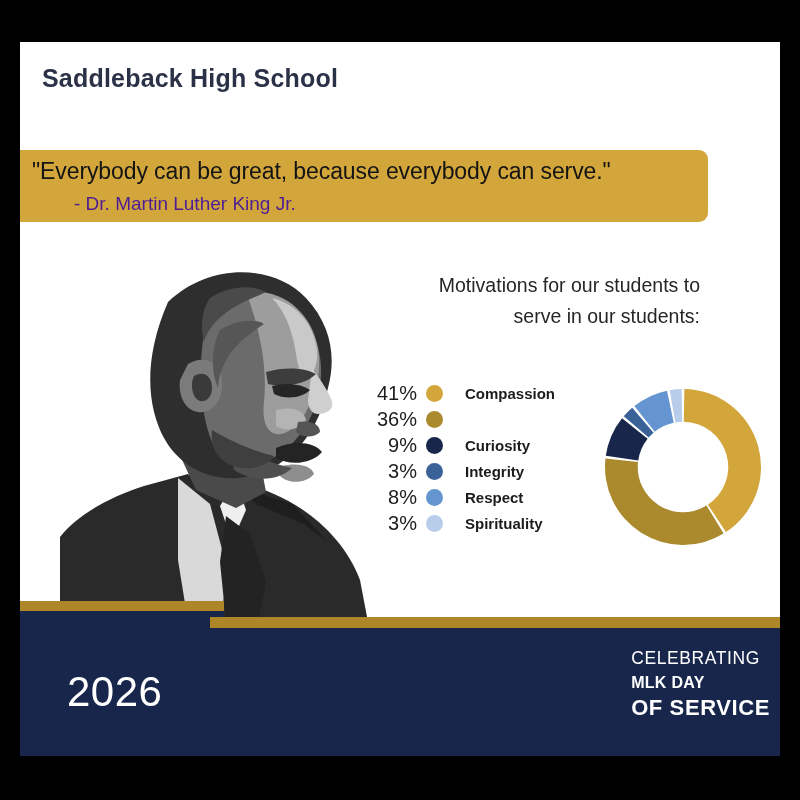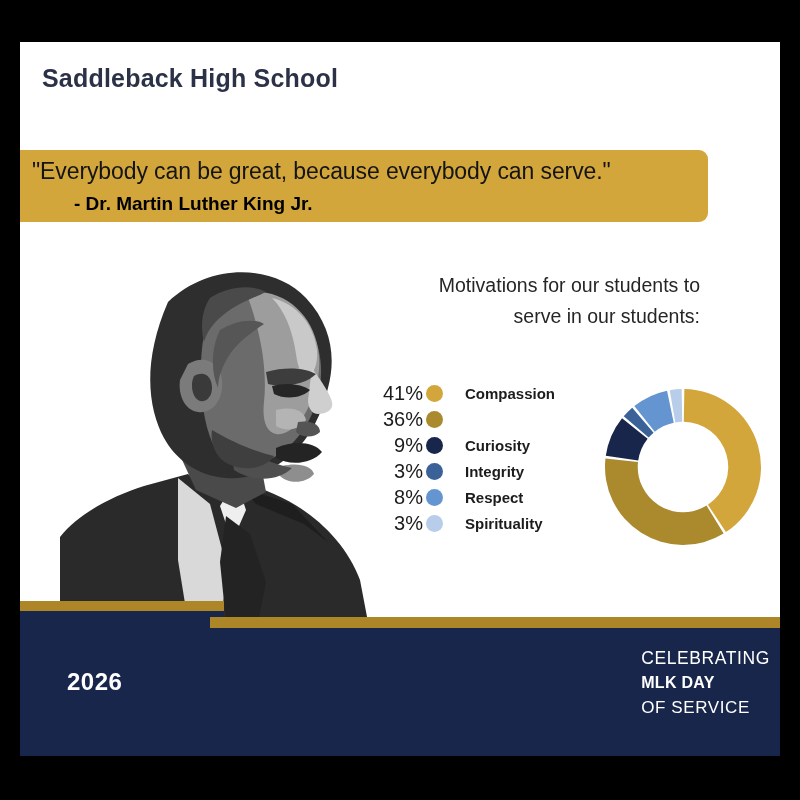--- a/index.html
+++ b/index.html
@@ -54,22 +54,22 @@
     font-weight: 500;
     color: #141414;
     white-space: nowrap;
     letter-spacing: -0.1px;
   }
   #quote-attribution {
     position: absolute;
     left: 54px;
     top: 43px;
     font-size: 19px;
-    font-weight: 700;
-    color: #000000;
+    font-weight: 400;
+    color: #4c1d95;
     white-space: nowrap;
   }
 
   
   #portrait-wrap {
     position: absolute;
     left: 40px;
     top: 200px;
     width: 310px;
     height: 380px;
@@ -100,21 +100,21 @@
     display: flex;
     align-items: center;
     height: 26px;
   }
   .legend-pct {
     width: 56px;
     text-align: right;
     font-size: 20px;
     color: #1c1c1c;
     font-weight: 400;
-    padding-right: 3px;
+    padding-right: 9px;
     box-sizing: border-box;
   }
   .legend-dot {
     width: 17px;
     height: 17px;
     border-radius: 50%;
     flex: 0 0 17px;
   }
   .legend-label {
     padding-left: 22px;
@@ -163,23 +163,23 @@
     left: 190px;
     top: 575px;
     width: 570px;
     height: 11px;
     background: #ad8628;
   }
   #year-text {
     position: absolute;
     left: 47px;
     top: 626px;
-    font-size: 24px;
+    font-size: 42px;
     color: #ffffff;
-    font-weight: 700;
+    font-weight: 400;
     letter-spacing: 0.5px;
   }
   #mlk-logo {
     position: absolute;
     right: 10px;
     top: 605px;
     text-align: left;
     color: #ffffff;
   }
   #logo-celebrating {
@@ -188,23 +188,23 @@
     font-weight: 400;
     line-height: 22px;
   }
   #logo-mlkday {
     font-size: 16px;
     letter-spacing: 0.3px;
     font-weight: 700;
     line-height: 28px;
   }
   #logo-ofservice {
-    font-size: 17px;
+    font-size: 22px;
     letter-spacing: 0.6px;
-    font-weight: 400;
+    font-weight: 700;
     line-height: 22px;
   }
 </style>
 </head>
 <body>
 
 <div id="poster">
 
   <div id="school-title">Saddleback High School</div>
 

